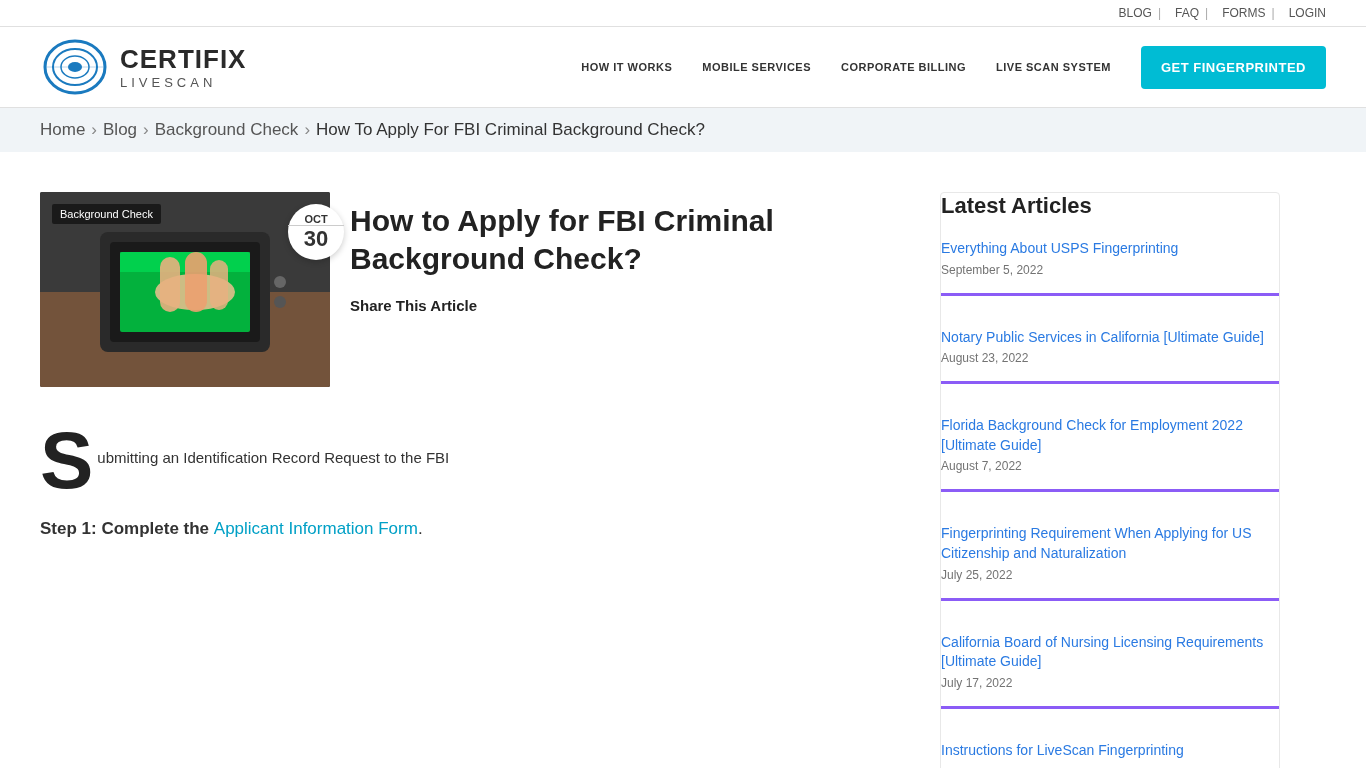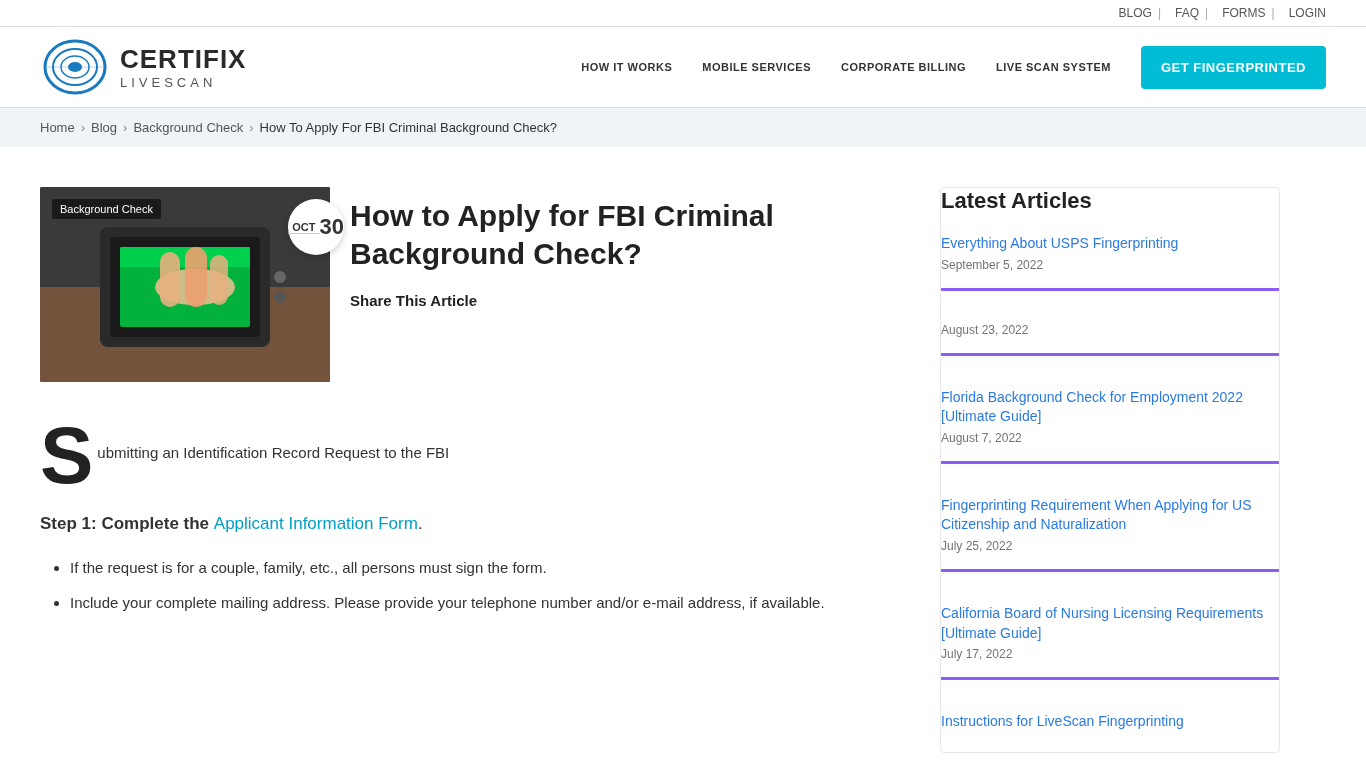--- a/index.html
+++ b/index.html
@@ -61,21 +61,21 @@
       font-weight: bold;
       border-radius: 4px;
       cursor: pointer;
       letter-spacing: 0.5px;
     }
 
     
     .breadcrumb {
       background: #f0f4f7;
       padding: 12px 40px;
-      font-size: 13px;
+      font-size: 17px;
       color: #555;
       display: flex;
       align-items: center;
       gap: 6px;
     }
     .breadcrumb a { color: #555; text-decoration: none; }
     .breadcrumb .sep { color: #888; }
     .breadcrumb .current { color: #333; }
 
     
@@ -120,21 +120,21 @@
     }
     .date-badge {
       position: absolute;
       top: 12px;
       right: -14px;
       background: #fff;
       border-radius: 50%;
       width: 56px;
       height: 56px;
       display: flex;
-      flex-direction: row;
+      flex-direction: column;
       align-items: center;
       justify-content: center;
       box-shadow: 0 2px 6px rgba(0,0,0,0.2);
     }
     .date-badge .month {
       font-size: 11px;
       font-weight: bold;
       color: #333;
       text-transform: uppercase;
       border-bottom: 1px solid #ccc;
@@ -323,36 +323,33 @@
     </div>
 
     <div class="article-body">
       <div class="drop-cap-wrapper">
         <span class="drop-cap">S</span>
         <span class="drop-cap-text">ubmitting an Identification Record Request to the FBI</span>
       </div>
       <p class="step-text">
         <strong>Step 1: Complete the </strong><a href="#">Applicant Information Form</a><span>.</span>
       </p>
-      <ul class="bullet-list">
-        <li>If the request is for a couple, family, etc., all persons must sign the form.</li>
-        <li>Include your complete mailing address. Please provide your telephone number and/or e-mail address, if available.</li>
-      </ul>
     </div>
   </main>
 
   <aside class="sidebar">
     <div class="latest-articles">
       <h2 class="latest-title">Latest Articles</h2>
 
       <div class="article-item">
         <div class="article-item-title">Everything About USPS Fingerprinting</div>
         <div class="article-item-date">September 5, 2022</div>
       </div>
       <div class="article-item">
+        <div class="article-item-title">Notary Public Services in California [Ultimate Guide]</div>
         <div class="article-item-date">August 23, 2022</div>
       </div>
       <div class="article-item">
         <div class="article-item-title">Florida Background Check for Employment 2022 [Ultimate Guide]</div>
         <div class="article-item-date">August 7, 2022</div>
       </div>
       <div class="article-item">
         <div class="article-item-title">Fingerprinting Requirement When Applying for US Citizenship and Naturalization</div>
         <div class="article-item-date">July 25, 2022</div>
       </div>

